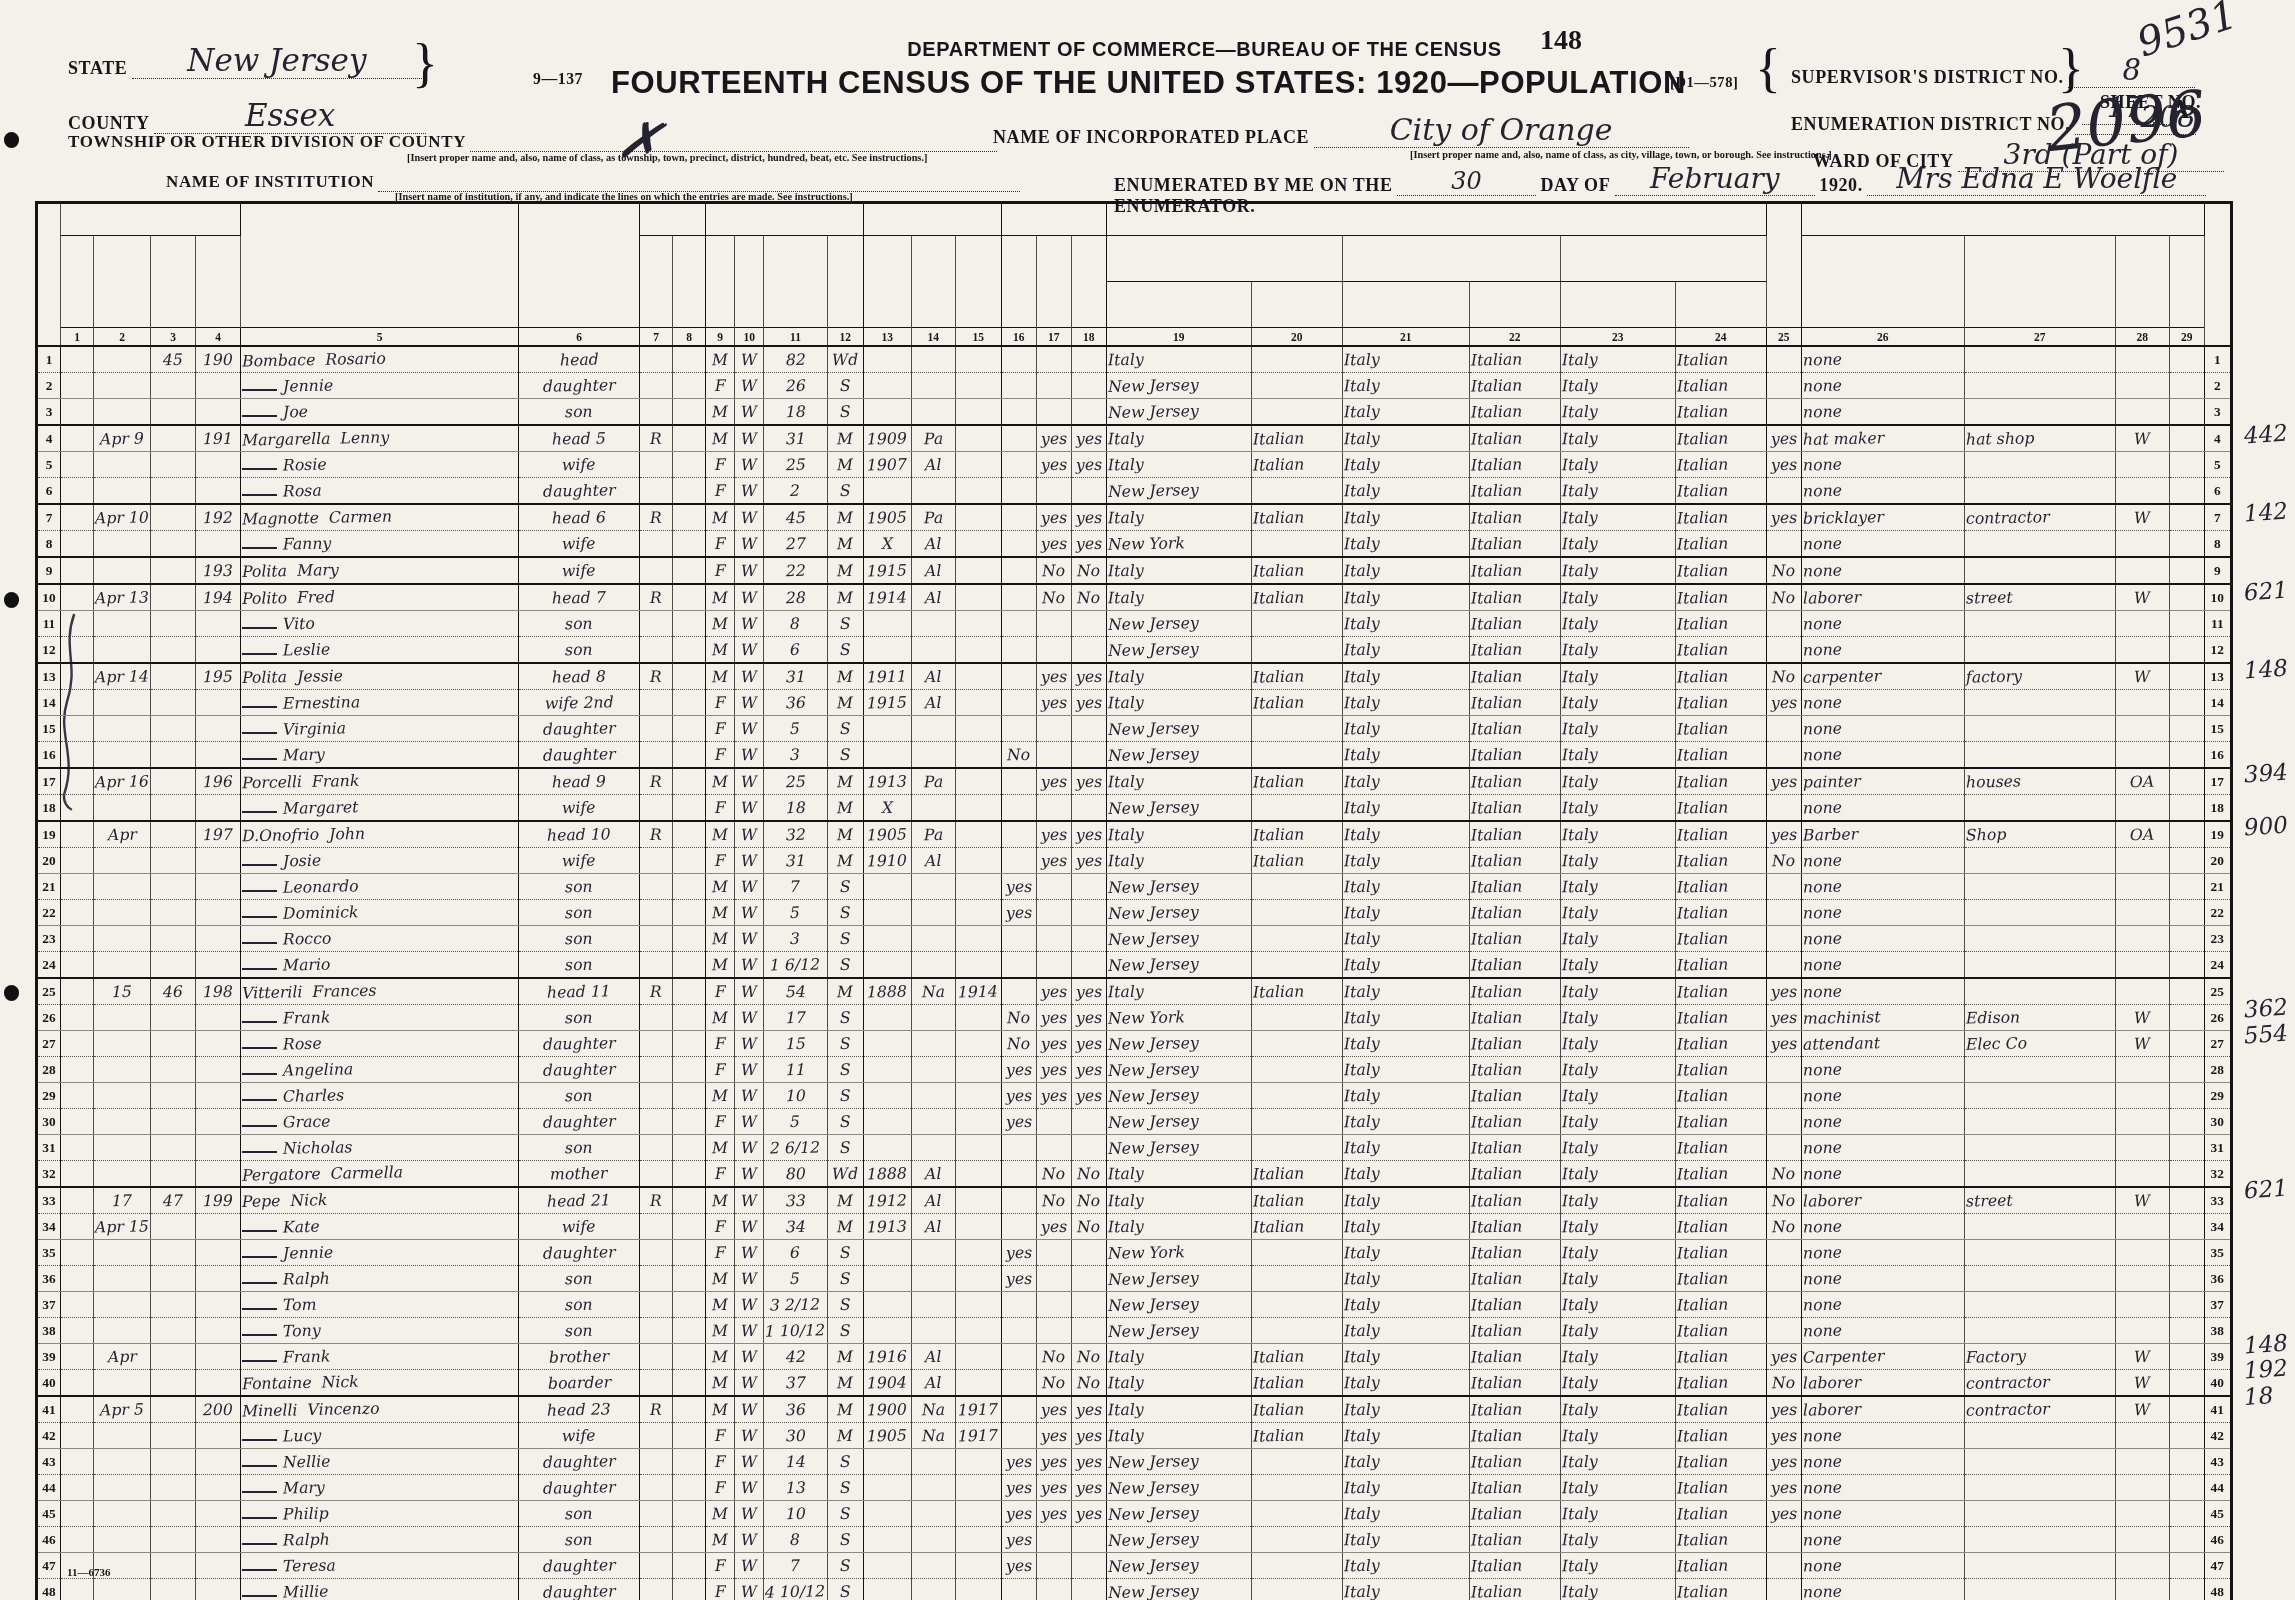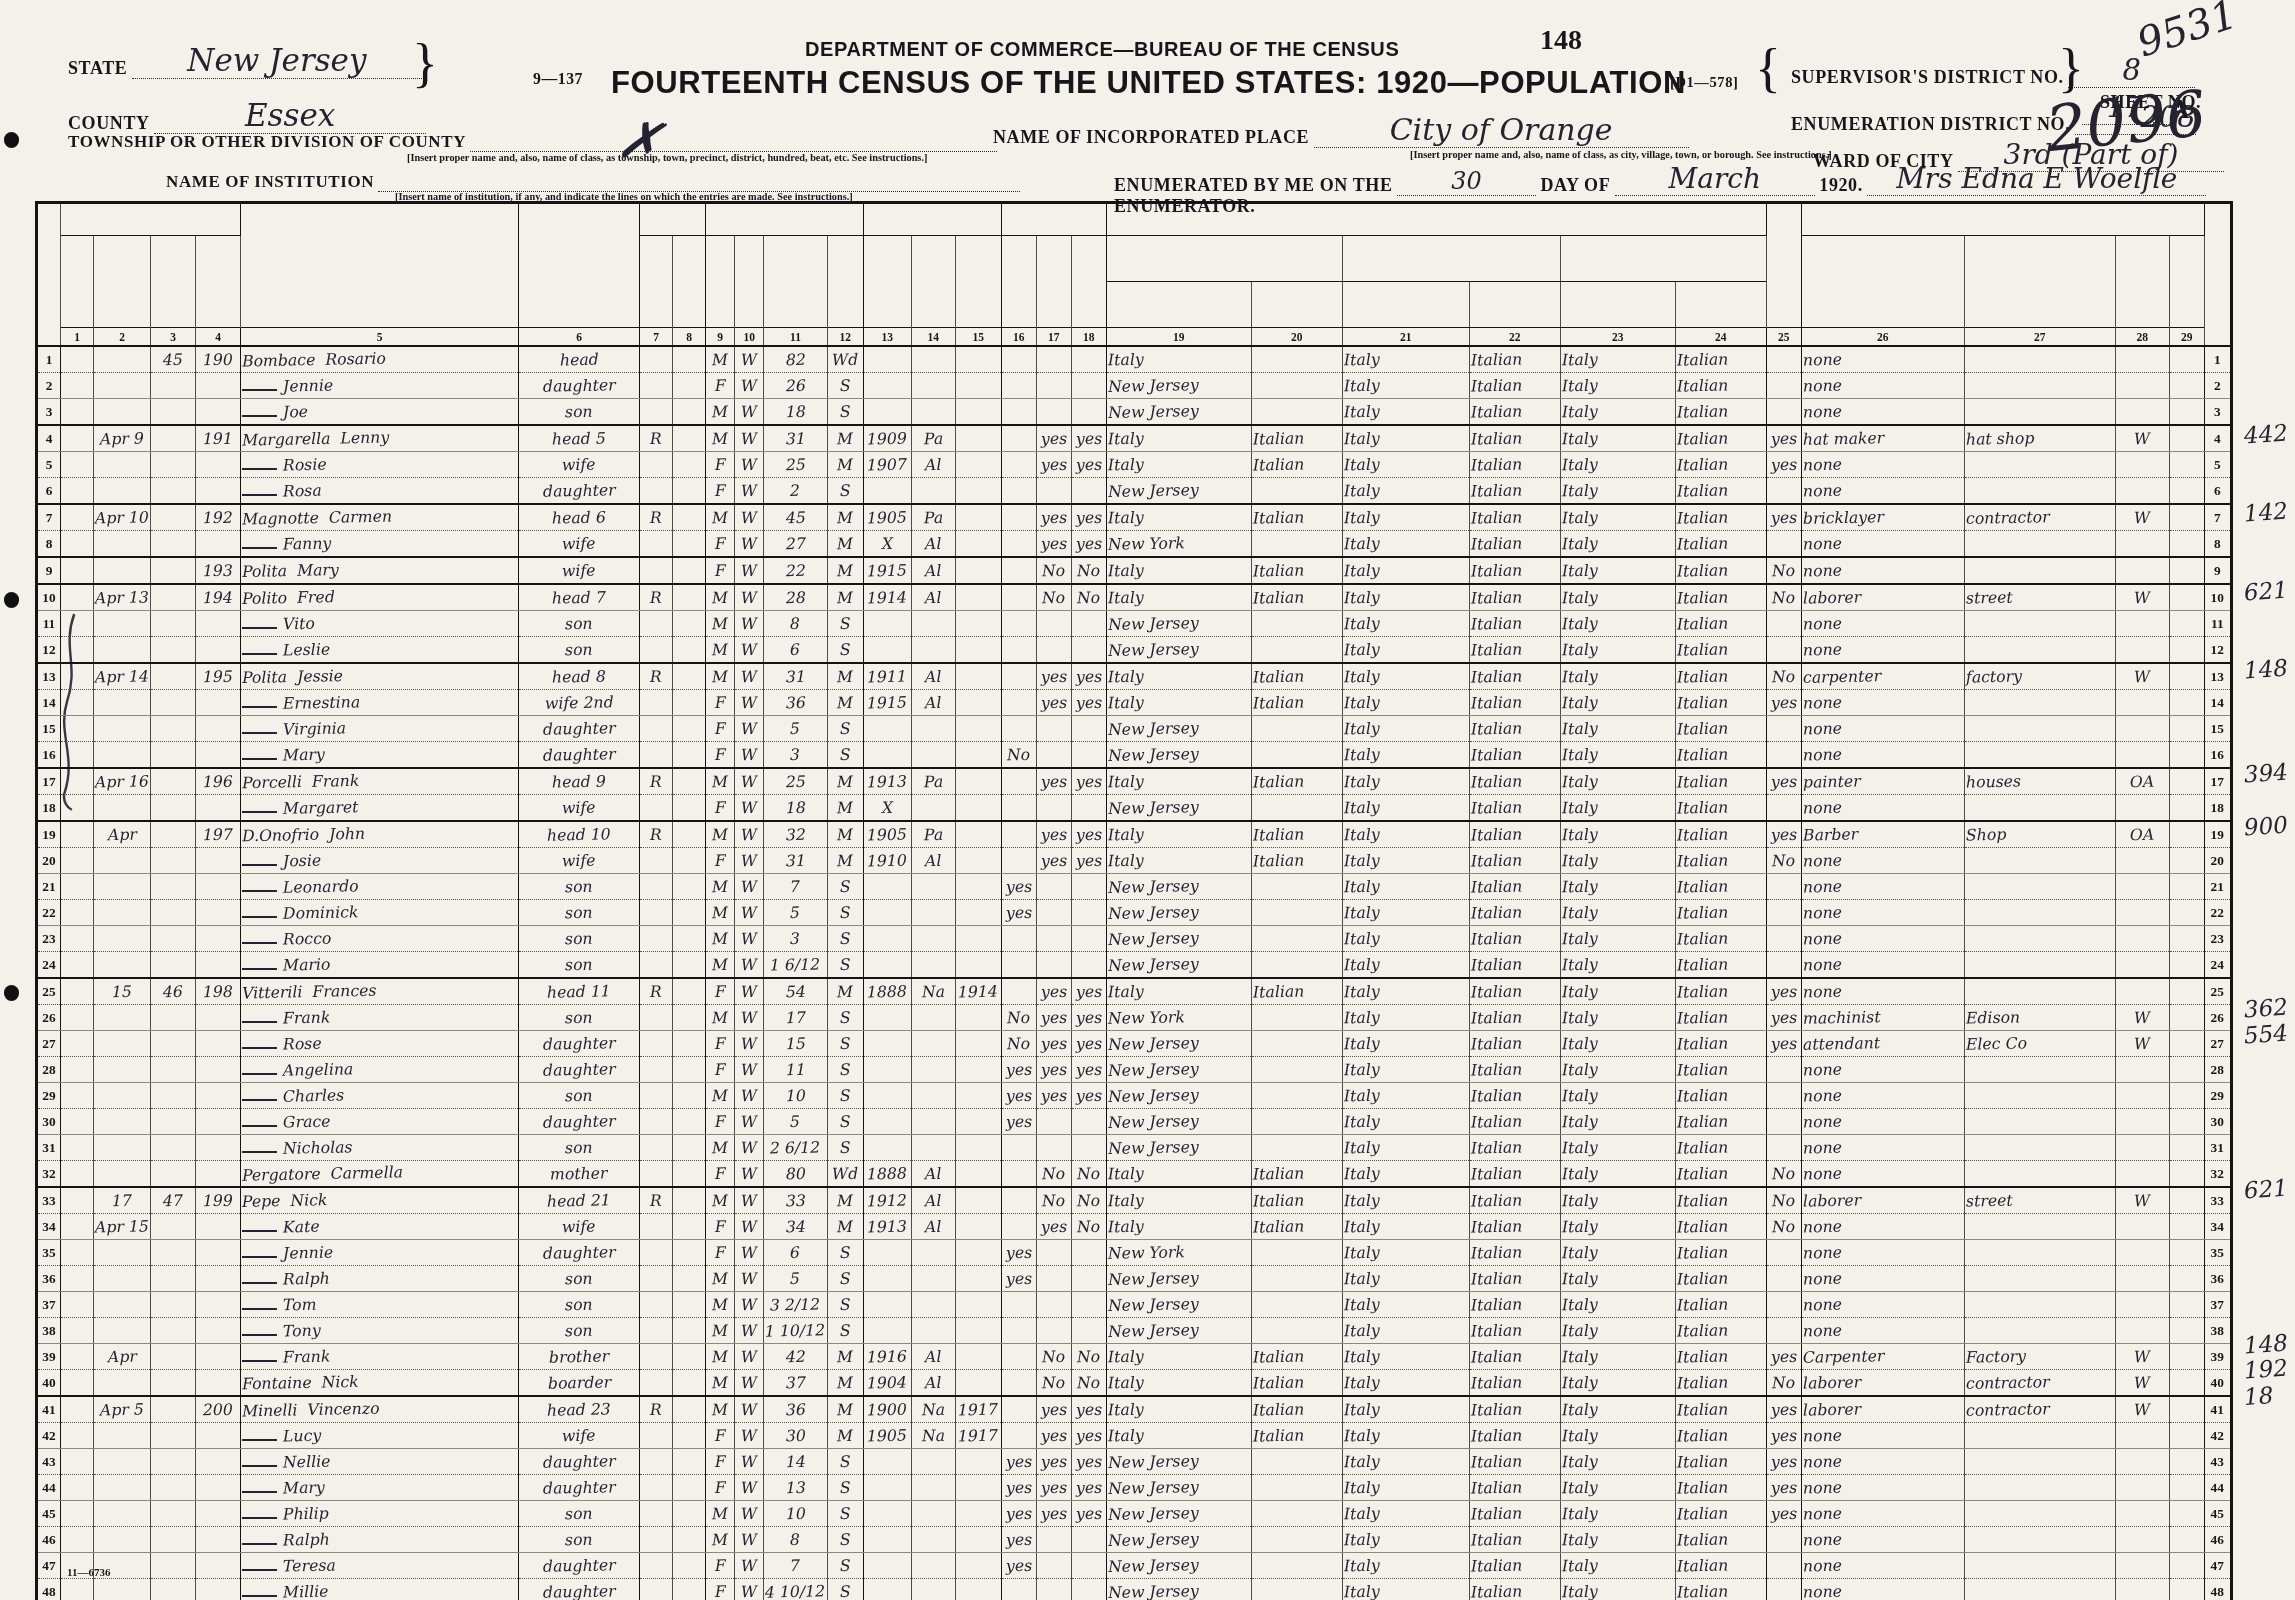--- a/index.html
+++ b/index.html
@@ -67,36 +67,36 @@
   <div class="abs note print" style="left:407px;top:153px;width:545px;">[Insert proper name and, also, name of class, as township, town, precinct, district, hundred, beat, etc.   See instructions.]</div>
   <div class="abs hw" style="left:617px;top:109px;font-size:54px;transform:rotate(8deg);">✗</div>
 
   <div class="abs" style="left:166px;top:172px;font-size:17px;">
     <span class="lbl sc print">Name of Institution</span>
     <span class="leader" style="width:642px;"></span>
   </div>
   <div class="abs note print" style="left:375px;top:192px;width:593px;margin-left:20px;">[Insert name of institution, if any, and indicate the lines on which the entries are made.   See instructions.]</div>
 
   <div class="abs print lbl" style="left:533px;top:31px;font-size:15.7px;">9—137</div>
-  <div class="abs sans" style="left:805px;top:38px;width:799px;text-align:left;font-size:20px;font-weight:bold;letter-spacing:0.6px;">DEPARTMENT OF COMMERCE—BUREAU OF THE CENSUS</div>
+  <div class="abs sans" style="left:805px;top:38px;width:799px;text-align:center;font-size:20px;font-weight:bold;letter-spacing:0.6px;">DEPARTMENT OF COMMERCE—BUREAU OF THE CENSUS</div>
   <div class="abs sans" style="left:611px;top:65px;width:1186px;font-size:31px;font-weight:bold;letter-spacing:0.6px;">FOURTEENTH CENSUS OF THE UNITED STATES: 1920—POPULATION</div>
   <div class="abs print" style="left:1540px;top:24px;font-size:28px;font-weight:bold;">148</div>
   <div class="abs print lbl" style="left:1670px;top:35px;font-size:14.5px;">[D1—578]</div>
 
   <div class="abs" style="left:993px;top:112px;font-size:18px;">
     <span class="lbl sc print">Name of Incorporated Place</span>
     <span class="leader" style="width:375px;text-align:center;"><span class="hw" style="font-size:30px;">City of Orange</span></span>
   </div>
   <div class="abs note print" style="left:1410px;top:150px;width:424px;">[Insert proper name and, also, name of class, as city, village, town, or borough.   See instructions.]</div>
 
   <div class="abs" style="left:1114px;top:162px;font-size:18px;">
     <span class="lbl sc print">Enumerated by me on the</span>
     <span class="leader" style="width:139px;text-align:center;"><span class="hw" style="font-size:24px;">30</span></span>
     <span class="lbl sc print">day of</span>
-    <span class="leader" style="width:200px;text-align:center;"><span class="hw" style="font-size:28px;">March</span></span>
+    <span class="leader" style="width:200px;text-align:center;"><span class="hw" style="font-size:28px;">February</span></span>
     <span class="lbl print">1920.</span>
     <span class="leader" style="width:339px;text-align:center;"><span class="hw" style="font-size:28px;">Mrs Edna E Woelfle</span></span>
     <span class="lbl sc print">Enumerator.</span>
   </div>
 
   <div class="abs brace print" style="left:1755px;top:47px;transform:scaleX(-1);">}</div>
   <div class="abs" style="left:1791px;top:53px;font-size:18px;">
     <span class="lbl sc print">Supervisor's District No.</span>
     <span class="leader" style="width:127px;text-align:center;"><span class="hw" style="font-size:29px;">8</span></span>
   </div>

